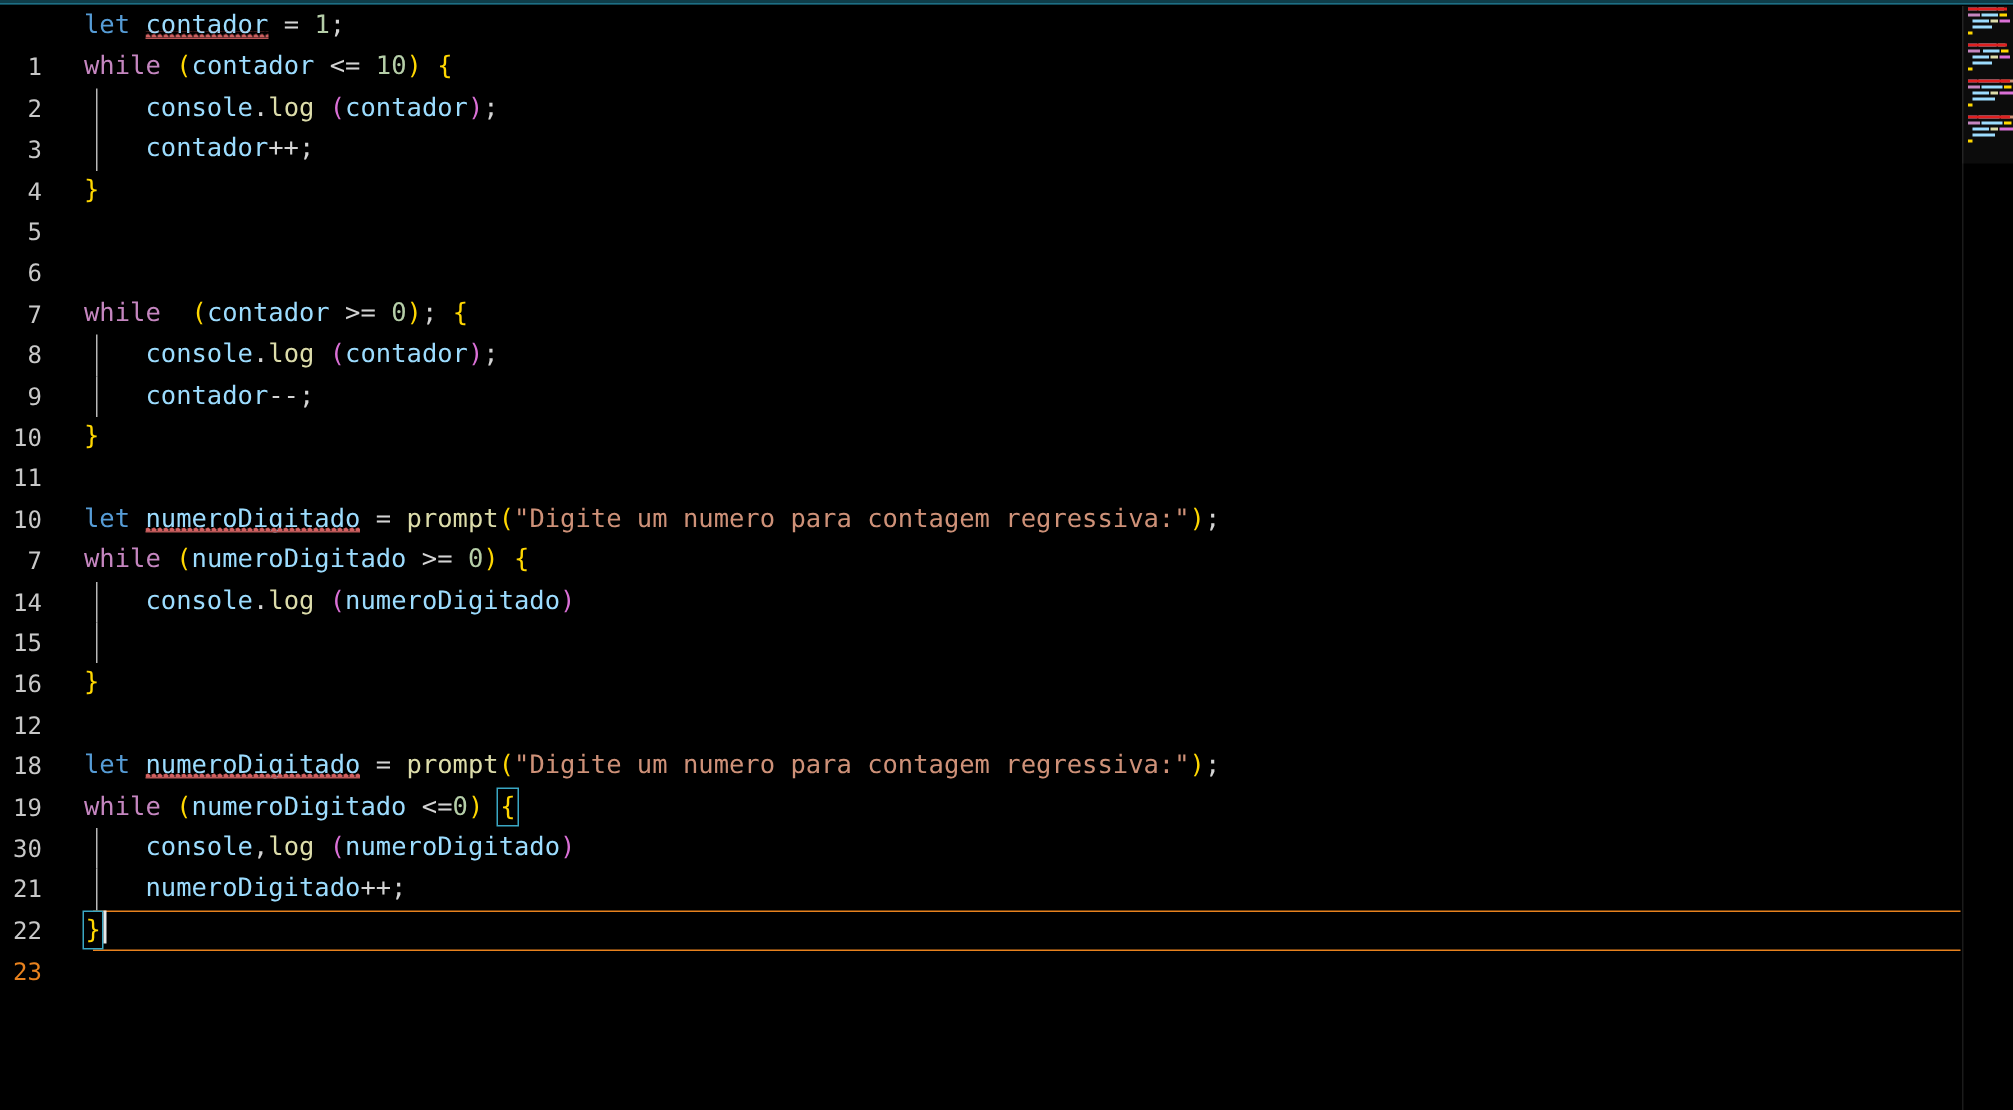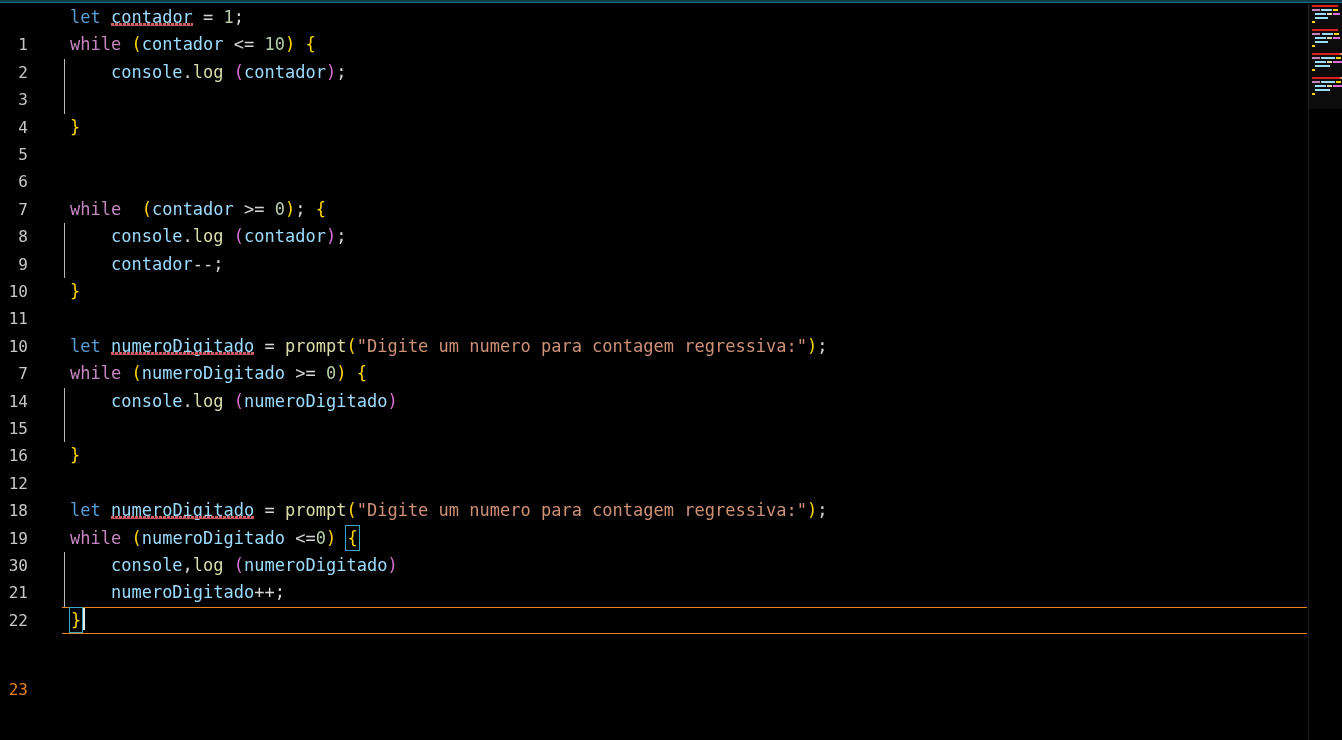--- a/index.html
+++ b/index.html
@@ -54,25 +54,25 @@
 
   .ln {
     position: absolute;
     left: 0;
     width: 28px;
     text-align: right;
     color: #c8c8c8;
     font-size: 16px;
     font-family: "DejaVu Sans Mono", "Liberation Mono", monospace;
   }
-  .ln.active { color: #e8821e; margin-top: 42px; }
+  .ln.active { color: #e8821e; }
 
   .ltext {
     position: absolute;
-    left: 70px;
+    left: 56px;
     top: 0;
     color: #d4d4d4;
     font-size: 17px;
     white-space: pre;
   }
 
   
   .indent-guide {
     position: absolute;
     left: 64px;
@@ -209,20 +209,21 @@
 
     <div class="code-line" style="top:54.8px;position:absolute;left:0;width:1310px;">
       <span class="ln">3</span>
       <span class="indent-guide"></span>
       <span class="ltext">    <span class="t-var">console</span><span class="t-punct">.</span><span class="t-func">log</span> <span class="t-paren-m">(</span><span class="t-var">contador</span><span class="t-paren-m">)</span><span class="t-punct">;</span></span>
     </div>
 
     <div class="code-line" style="top:82.2px;position:absolute;left:0;width:1310px;">
       <span class="ln">4</span>
       <span class="indent-guide"></span>
+      <span class="ltext">    <span class="t-var">contador</span><span class="t-punct">++;</span></span>
     </div>
 
     <div class="code-line" style="top:109.6px;position:absolute;left:0;width:1310px;">
       <span class="ln">5</span>
       <span class="ltext"><span class="t-brace">}</span></span>
     </div>
 
     <div class="code-line" style="top:137px;position:absolute;left:0;width:1310px;">
       <span class="ln">6</span>
       <span class="ltext"></span>

